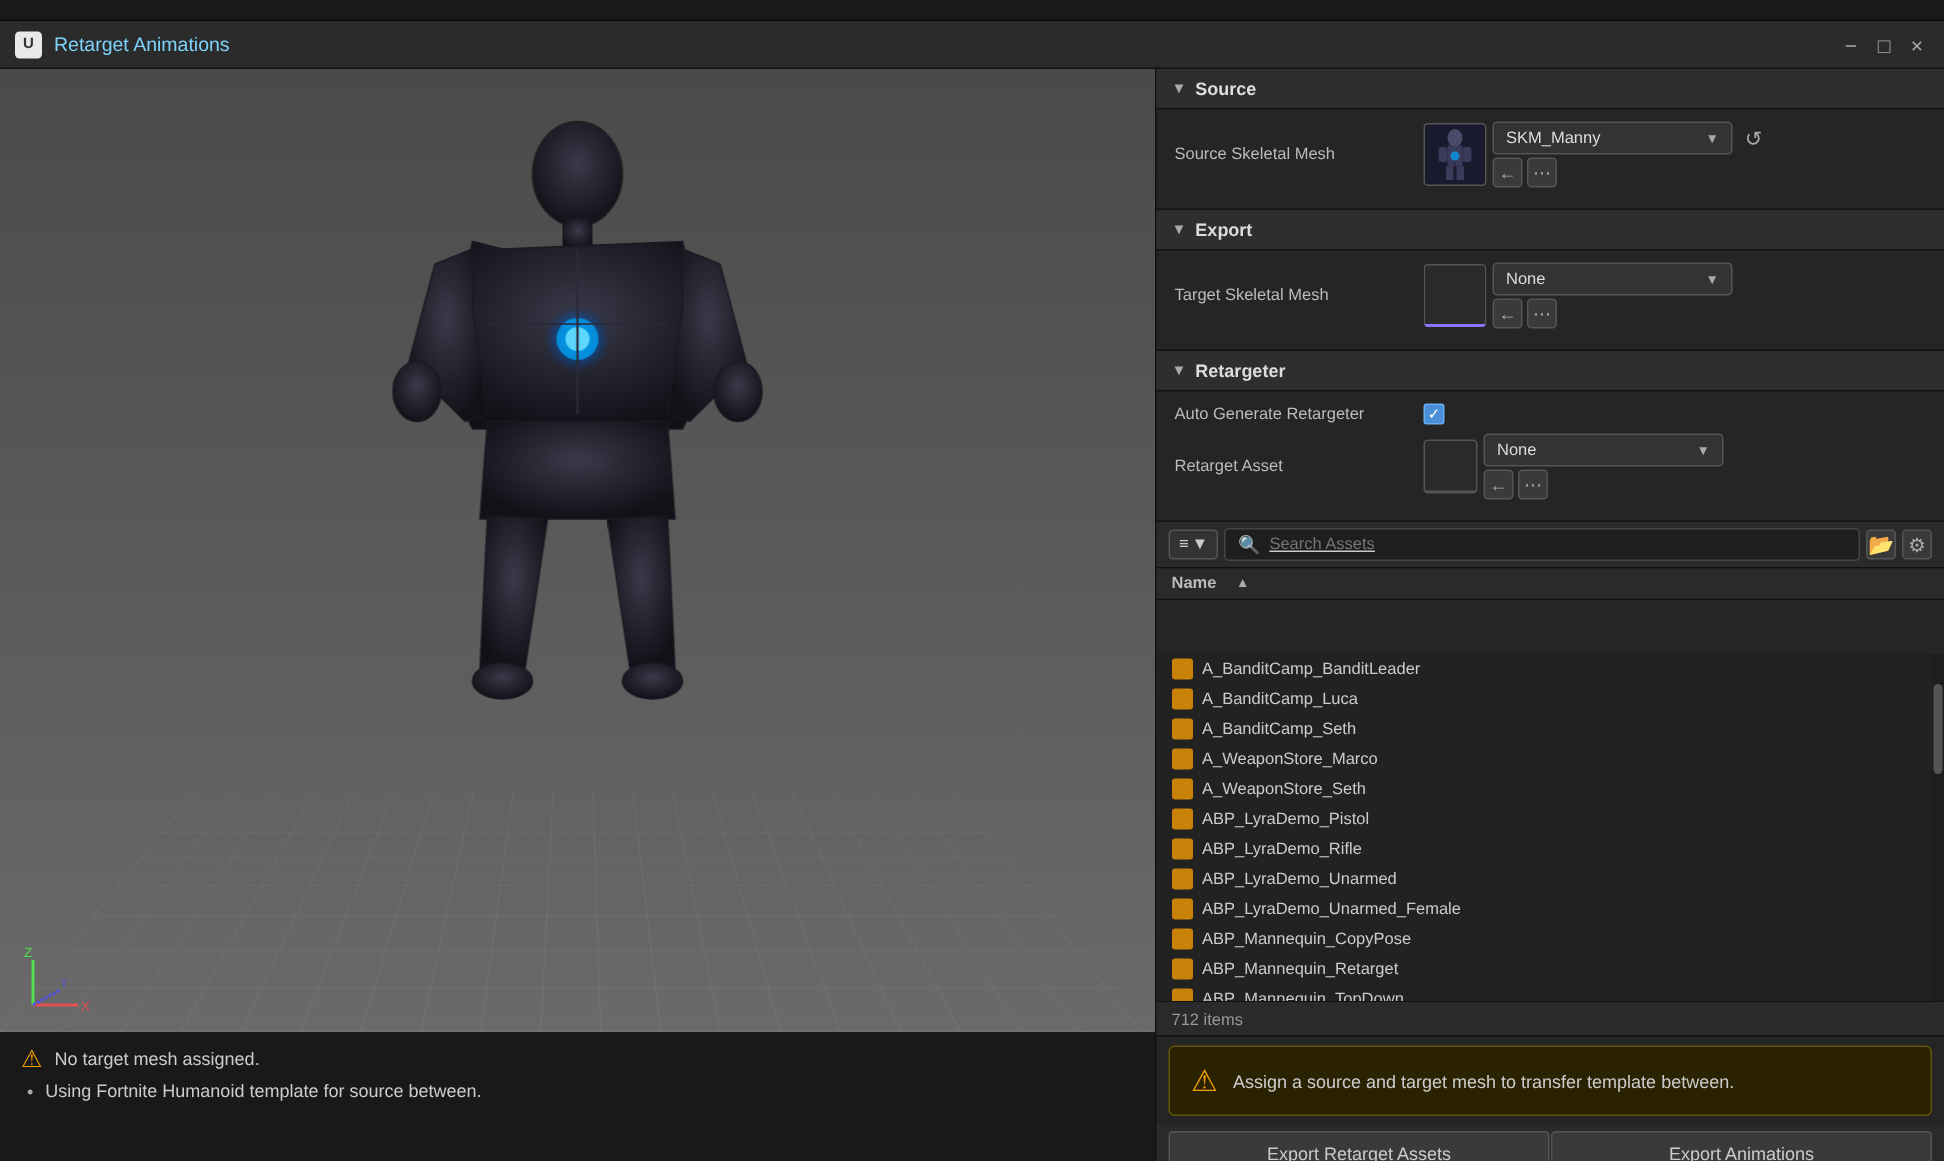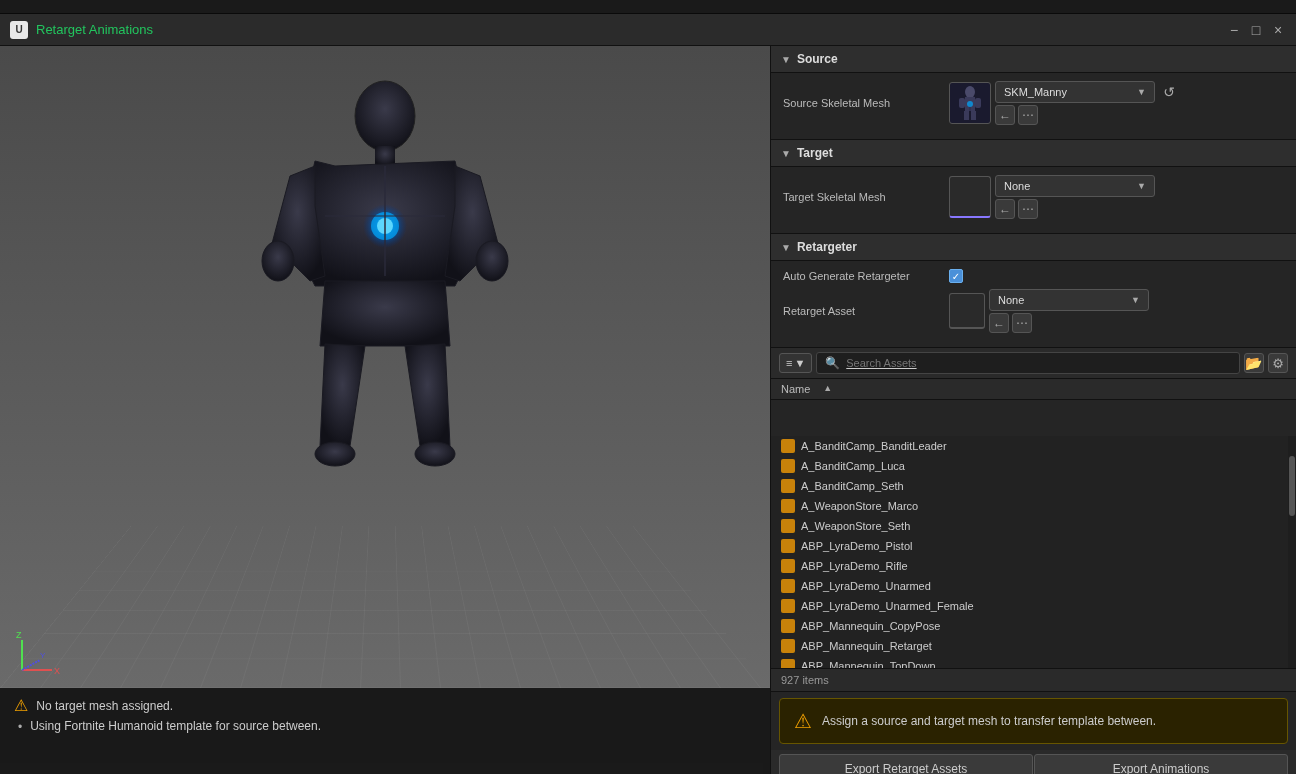--- a/index.html
+++ b/index.html
@@ -23,21 +23,21 @@
       border-bottom: 1px solid #111;
       gap: 8px;
     }
     .title-bar-logo {
       width: 18px; height: 18px;
       background: #e8e8e8;
       border-radius: 3px;
       display: flex; align-items: center; justify-content: center;
       font-size: 10px; font-weight: bold; color: #333;
     }
-    .title-bar-title { color: #22c55e; font-size: 13px; flex: 1; }
+    .title-bar-title { color: #7dd3fc; font-size: 13px; flex: 1; }
     .title-bar-controls { display: flex; gap: 6px; }
     .title-bar-btn {
       width: 16px; height: 16px;
       background: none; border: none; cursor: pointer;
       color: #aaa; font-size: 14px; display: flex; align-items: center; justify-content: center;
     }
 
     
     .main-layout {
       display: flex;
@@ -289,20 +289,21 @@
       padding: 4px 10px;
       background: #2a2a2a;
       border-bottom: 1px solid #111;
     }
     .col-name {
       flex: 1;
       font-size: 11px;
       color: #bbb;
       display: flex; align-items: flex-start; gap: 13px;
       cursor: pointer;
+      font-weight: bold;
     }
     .sort-arrow { color: #aaa; font-size: 9px; }
 
     .asset-list {
       flex: 1;
       overflow-y: auto;
       background: #222;
     }
     .asset-list::-webkit-scrollbar { width: 8px; }
     .asset-list::-webkit-scrollbar-track { background: #1a1a1a; }
@@ -520,21 +521,21 @@
               </div>
             </div>
           </div>
         </div>
       </div>
     </div>
 
     <div>
       <div class="section-header">
         <span class="section-arrow">▼</span>
-        <span class="section-title">Target</span>
+        <span class="section-title">Export</span>
       </div>
       <div class="section-body">
         <div class="prop-row">
           <div class="prop-label">Target Skeletal Mesh</div>
           <div class="asset-picker">
             <div class="asset-thumbnail-none" style="border-bottom: 2px solid #8877ff;">
             </div>
             <div class="asset-controls">
               <div class="dropdown-row">
                 <div class="dropdown">
@@ -669,21 +670,21 @@
       <div class="asset-icon"></div>
       <span class="asset-name">ABP_Manny_PostProcess</span>
     </div>
         </div>
       <div class="list-scrollbar">
         <div class="list-scrollbar-thumb"></div>
       </div>
     </div>
 
     <div class="bottom-strip">
-      <span class="item-count">927 items</span>
+      <span class="item-count">712 items</span>
     </div>
 
     <div class="warning-banner">
       <span class="warn-icon-big">⚠</span>
       <span>Assign a source and target mesh to transfer template between.</span>
     </div>
 
     <div class="export-row">
       <button class="export-btn">Export Retarget Assets</button>
       <button class="export-btn">Export Animations</button>

